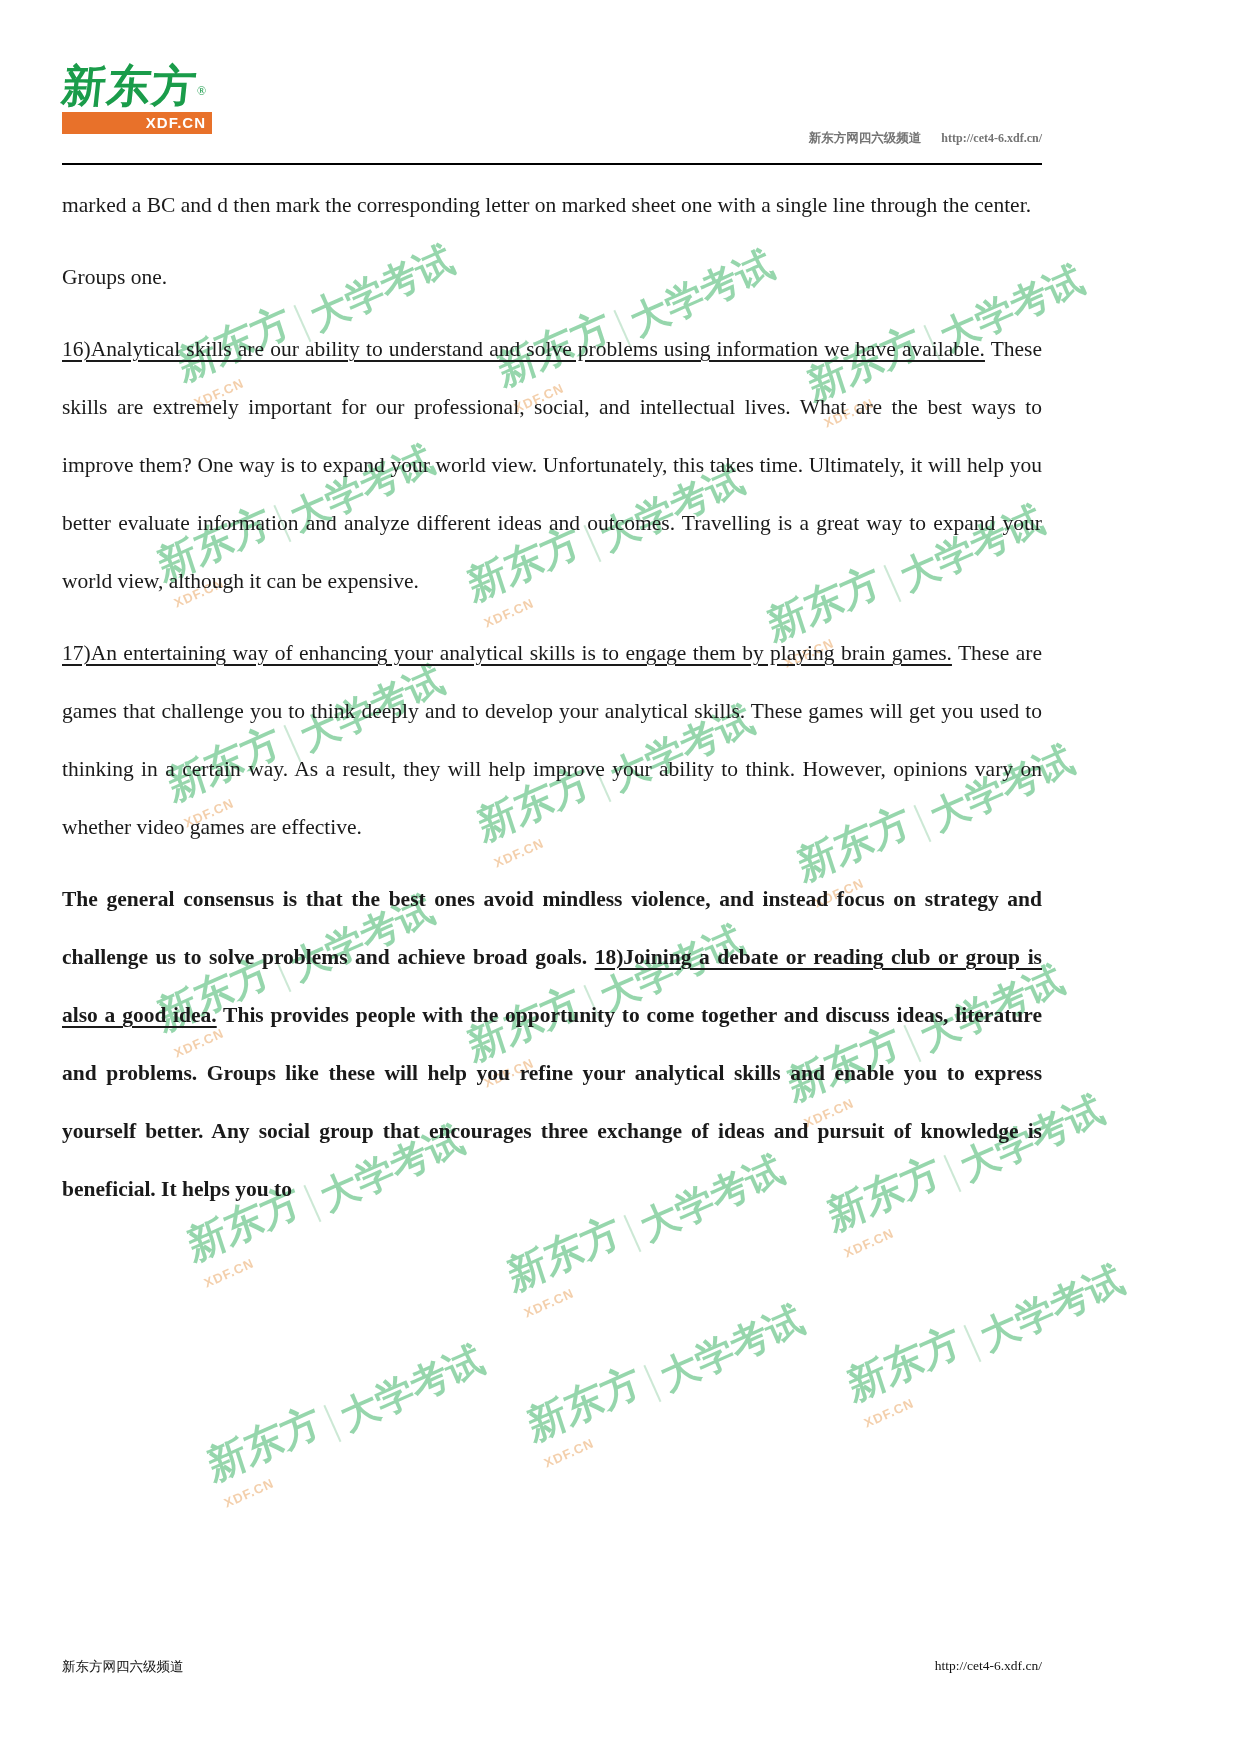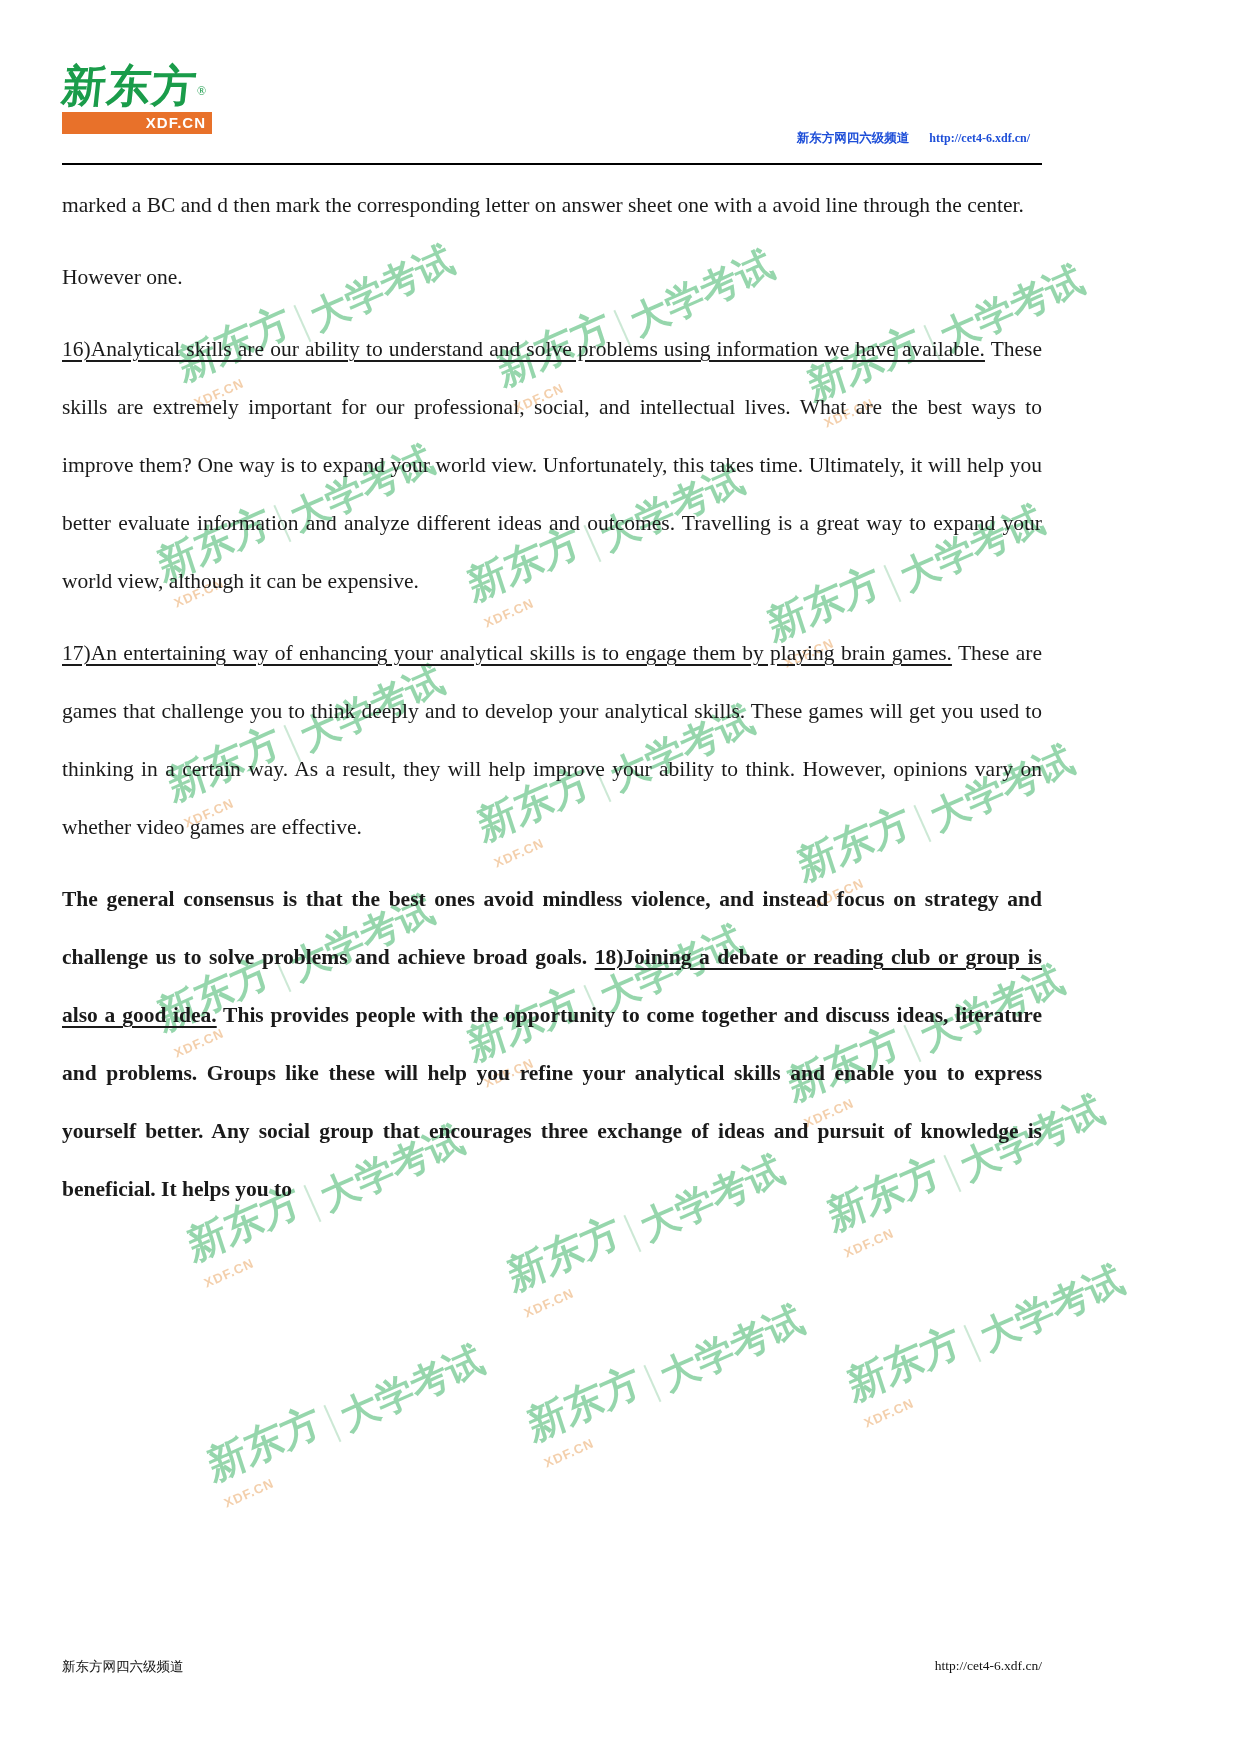--- a/index.html
+++ b/index.html
@@ -58,26 +58,26 @@
     font-weight: bold;
     font-size: 15px;
     letter-spacing: 1px;
     text-align: right;
     line-height: 22px;
     padding-right: 6px;
     box-sizing: border-box;
   }
   .header-right {
     position: absolute;
-    right: 12px;
+    right: 0;
     top: 68px;
     font-family: "DejaVu Sans", sans-serif;
     font-size: 12.5px;
     font-weight: bold;
-    color: #1d4ed8;
+    color: #737373;
     white-space: nowrap;
   }
   .header-right .url {
     font-family: "Liberation Serif", serif;
     font-weight: bold;
     margin-left: 20px;
     font-size: 12px;
   }
   .header-rule {
     position: absolute;
@@ -272,25 +272,25 @@
       <div class="logo-bar">XDF.CN</div>
     </div>
     <div class="header-right">
       <span>新东方网四六级频道</span><span class="url">http://cet4-6.xdf.cn/</span>
     </div>
   </div>
   <div class="header-rule"></div>
 
   <div class="content">
     <p class="para">
-      <span>marked a BC and d then mark the corresponding letter on answer sheet one with a avoid line through the center.</span>
+      <span>marked a BC and d then mark the corresponding letter on marked sheet one with a single line through the center.</span>
     </p>
 
     <p class="para">
-      <span>However one.</span>
+      <span>Groups one.</span>
     </p>
 
     <p class="para">
       <span class="u">16)Analytical skills are our ability to understand and solve problems using information we have available.</span><span> These skills are extremely important for our professional, social, and intellectual lives. What are the best ways to improve them? One way is to expand your world view. Unfortunately, this takes time. Ultimately, it will help you better evaluate information and analyze different ideas and outcomes. Travelling is a great way to expand your world view, although it can be expensive.</span>
     </p>
 
     <p class="para">
       <span class="u">17)An entertaining way of enhancing your analytical skills is to engage them by playing brain games.</span><span> These are games that challenge you to think deeply and to develop your analytical skills. These games will get you used to thinking in a certain way. As a result, they will help improve your ability to think. However, opinions vary on whether video games are effective.</span>
     </p>
 

